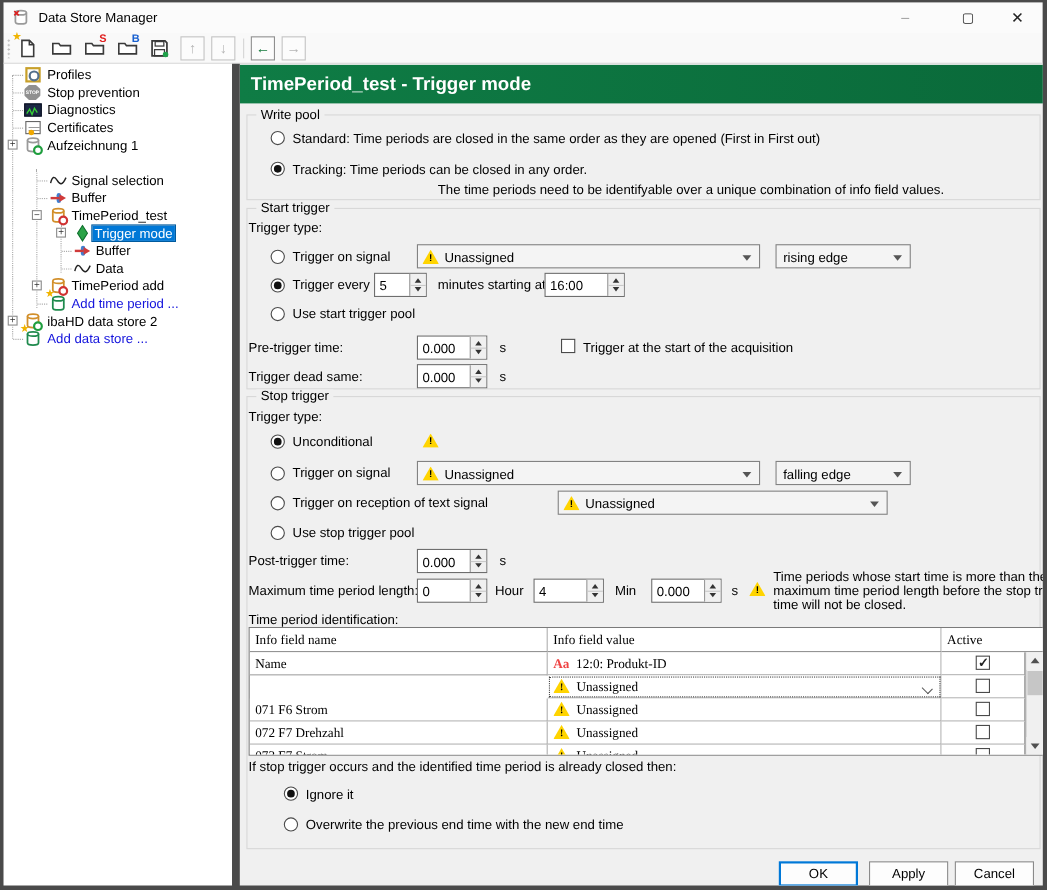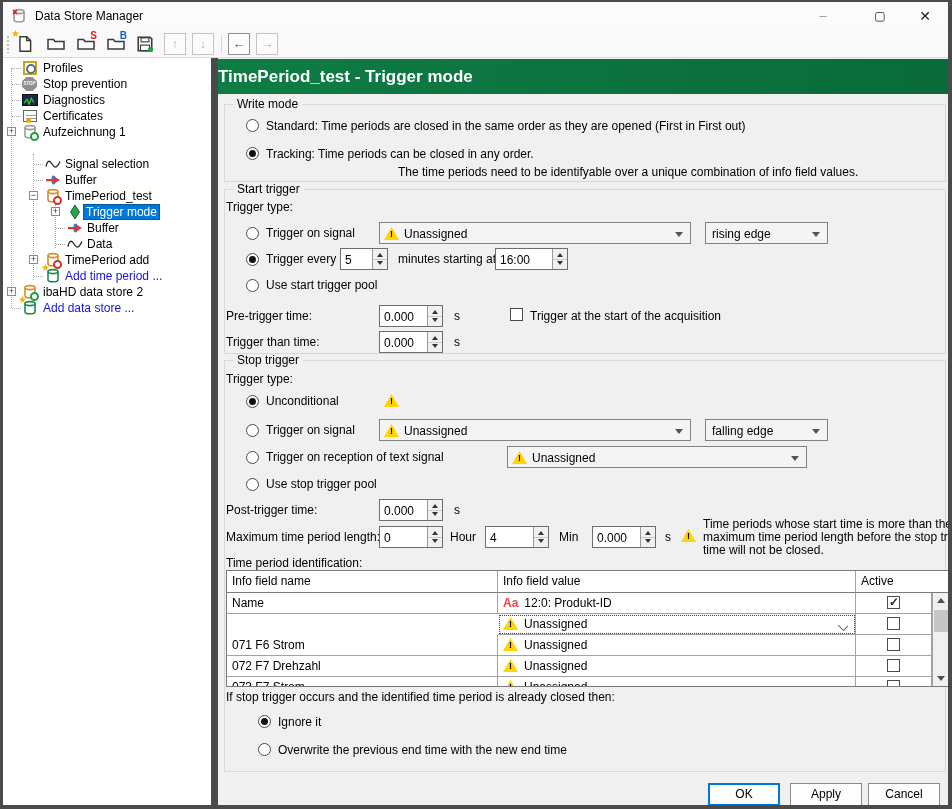--- a/index.html
+++ b/index.html
@@ -58,21 +58,21 @@
   .diag-ic { position:absolute; left:0; top:2px; width:16px; height:12px; background:#1c2844; border:1px solid #0a1020; }
   .cert-ic { position:absolute; left:1px; top:2px; width:14px; height:12px; background:#fff; border:1px solid #666;
              background-image:repeating-linear-gradient(#fff 0 2px, #9a9a9a 2px 3px); background-size:10px 9px;
              background-position:2px 2px; background-repeat:no-repeat; }
   .cert-ic::after { content:""; position:absolute; left:2px; bottom:-2px; width:5px; height:5px; border-radius:50%; background:#f0a800; }
 
   
   .content { position:absolute; left:215px; top:56px; width:733px; height:749px; background:#f0f0f0; overflow:hidden; }
   .ghead { position:absolute; left:0; top:1px; width:733px; height:35px;
            background:linear-gradient(90deg,#0f7c45,#0a6a3a); color:#fff; font-size:17px; font-weight:bold;
-           line-height:35px; }
+           line-height:35px; padding-left:10px; }
   .grp { position:absolute; border:1px solid #d8d8d8; }
   .leg { position:absolute; top:-7px; left:8px; background:#f0f0f0; padding:0 4px; line-height:13px; white-space:nowrap; }
   .lbl { position:absolute; white-space:nowrap; line-height:14px; }
   .radio { position:absolute; width:13px; height:13px; border:1px solid #4a4a4a; border-radius:50%; background:#fff; }
   .radio.sel::after { content:""; position:absolute; left:2px; top:2px; width:7px; height:7px; background:#111; border-radius:50%; }
   .chk { position:absolute; width:13px; height:13px; border:1px solid #4a4a4a; background:#fff; }
   .chk.on::after { content:"\2713"; position:absolute; left:1px; top:-2px; font-size:12px; font-weight:bold; color:#222; }
   .combo { position:absolute; height:22px; background:#f4f4f4; border:1px solid #828282; }
   .combo::after { content:""; position:absolute; right:7px; top:9px; width:0; height:0;
                   border-left:4px solid transparent; border-right:4px solid transparent; border-top:5px solid #555; }
@@ -86,21 +86,21 @@
   .spin { position:absolute; height:22px; background:#fff; border:1px solid #6e6e6e; }
   .spin .sval { position:absolute; left:4px; top:4px; white-space:nowrap; }
   .spin .sbtns { position:absolute; right:0; top:0; bottom:0; width:15px; background:#f0f0f0; border-left:1px solid #9a9a9a; }
   .spin .sbtns::before { content:""; position:absolute; left:4px; top:4px; width:0; height:0;
         border-left:3px solid transparent; border-right:3px solid transparent; border-bottom:4px solid #333; }
   .spin .sbtns::after { content:""; position:absolute; left:4px; bottom:4px; width:0; height:0;
         border-left:3px solid transparent; border-right:3px solid transparent; border-top:4px solid #333; }
   .spin .sbtns i { position:absolute; left:0; right:0; top:50%; border-top:1px solid #c9c9c9; }
 
   
-  .tbl { position:absolute; left:8px; top:512px; width:724px; height:117px; background:#fff; border:1px solid #7a7a7a; overflow:hidden; }
+  .tbl { position:absolute; left:8px; top:512px; width:724px; height:117px; background:#fff; border:1px solid #7a7a7a; overflow:hidden;font-family:Liberation Serif, serif; }
   .tcell { position:absolute; background:#fff; border-right:1px solid #a2a2a2; border-bottom:1px solid #a2a2a2;
            padding:3px 5px; white-space:nowrap; overflow:hidden; }
   .tcell.hdr { border-bottom:1px solid #7a7a7a; }
   .tcell .warn { margin-right:6px; vertical-align:-2px; }
   .aa { color:#ef4444; font-weight:bold; margin-right:6px; }
   .editcell { outline:1px dotted #444; outline-offset:-2px; }
   .editcell::after { content:""; position:absolute; right:8px; top:8px; width:7px; height:7px;
         border-right:1.5px solid #555; border-bottom:1.5px solid #555; transform:rotate(45deg) scale(1,0.8); }
   .tscroll { position:absolute; right:0; top:22px; bottom:0; width:17px; background:#f0f0f0; border-left:1px solid #a2a2a2; }
   .sb { position:absolute; left:0; width:16px; height:16px; background:#f0f0f0; }
@@ -321,21 +321,21 @@
           </svg><span class="starbadge">★</span></span>
       <span class="tlabel link" style="left:38px">Add data store ...</span>
     </div>
   </div>
   <div class="paneDiv"></div>
 
   <div class="content">
     <div class="ghead">TimePeriod_test - Trigger mode</div>
 
     <div class="grp" style="left:6px; top:46px; width:722px; height:78px">
-      <span class="leg">Write mode</span>
+      <span class="leg">Write pool</span>
     </div>
     <span class="radio" style="left:28px; top:61px"></span>
     <span class="lbl" style="left:48px; top:61px">Standard: Time periods are closed in the same order as they are opened (First in First out)</span>
     <span class="radio sel" style="left:28px; top:89px"></span>
     <span class="lbl" style="left:48px; top:89px">Tracking: Time periods can be closed in any order.</span>
     <span class="lbl" style="left:180px; top:107px">The time periods need to be identifyable over a unique combination of info field values.</span>
 
     <div class="grp" style="left:6px; top:131px; width:722px; height:165px">
       <span class="leg">Start trigger</span>
     </div>
@@ -374,21 +374,21 @@
     <div class="spin" style="left:161px; top:247px; width:64px">
       <span class="sval">0.000</span>
         <span class="sbtns">
           <i></i>
         </span>
     </div>
     <span class="lbl" style="left:236px; top:251px">s</span>
     <span class="chk" style="left:292px; top:250px"></span>
     <span class="lbl" style="left:312px; top:251px">Trigger at the start of the acquisition</span>
 
-    <span class="lbl" style="left:8px; top:277px">Trigger than time:</span>
+    <span class="lbl" style="left:8px; top:277px">Trigger dead same:</span>
     <div class="spin" style="left:161px; top:273px; width:64px">
       <span class="sval">0.000</span>
         <span class="sbtns">
           <i></i>
         </span>
     </div>
     <span class="lbl" style="left:236px; top:277px">s</span>
 
     <div class="grp" style="left:6px; top:302px; width:722px; height:412px">
       <span class="leg">Stop trigger</span>

